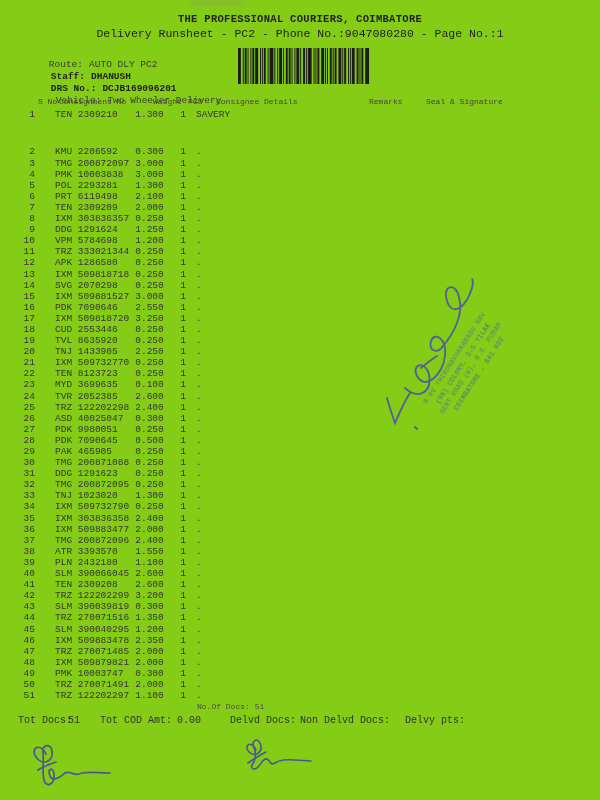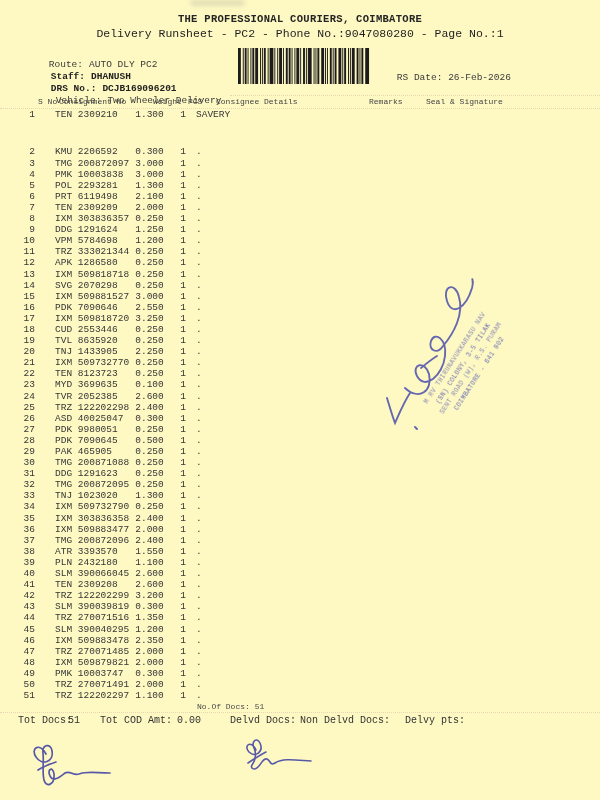--- a/index.html
+++ b/index.html
@@ -1,17 +1,17 @@
 <!DOCTYPE html>
 <html><head>
 <meta charset="utf-8">
 <style>
   html,body{margin:0;padding:0}
   body{width:600px;height:800px;background:#ffffff;font-family:"Liberation Mono","DejaVu Sans Mono",monospace;color:#3d3d3d;position:relative;overflow:hidden}
-  .page{position:absolute;inset:0;background:#fef9c3}
+  .page{position:absolute;inset:0;background:#84cc16}
   .abs{position:absolute}
   .title{top:13px;left:0;width:600px;text-align:center;font-size:10.5px;font-weight:700;color:#242424;letter-spacing:.3px}
   .subtitle{top:27px;left:0;width:600px;text-align:center;font-size:11.5px;font-weight:400;color:#1f1f1f}
   .info-line{font-size:9.5px;white-space:pre;color:#3a3a3a}
   .info-line .lbl{margin-right:6px}
   .bold{font-weight:700;color:#222}
   .rs-line{font-size:9.5px;color:#3a3a3a;white-space:pre}
   .colhead{font-size:8px;color:#444}
   .tbody{top:109px;left:0;width:600px}
   .trow{position:relative;height:11.1px;line-height:11.1px;font-size:9.5px;color:#363636}
@@ -98,23 +98,20 @@
       <rect x="111" y="0" width="2" height="36" fill="#1c1c1c"></rect>
       <rect x="115" y="0" width="1" height="36" fill="#1c1c1c"></rect>
       <rect x="117" y="0" width="1" height="36" fill="#1c1c1c"></rect>
       <rect x="119" y="0" width="3" height="36" fill="#1c1c1c"></rect>
       <rect x="124" y="0" width="2" height="36" fill="#1c1c1c"></rect>
       <rect x="127" y="0" width="1" height="36" fill="#1c1c1c"></rect>
       <rect x="129" y="0" width="2" height="36" fill="#1c1c1c"></rect>
       <rect x="133" y="0" width="4" height="36" fill="#1c1c1c"></rect>
     </svg>
 
-  <div class="abs rs-line" style="top:61px;left:374px">
-    <span>RS Date:</span><span> </span><span>26-Feb-2026</span>
-  </div>
 
   <div class="abs faintline" style="top:95px;left:230px;width:370px"></div>
   <div class="abs faintline" style="top:108px;left:0;width:600px"></div>
   <div class="abs faintline" style="top:712px;left:0;width:600px"></div>
 
   <div class="abs" style="top:97px;left:16px;width:592px;height:10px">
     <span class="abs colhead h-sno">S No</span>
     <span class="abs colhead h-code">Consignment No</span>
     <span class="abs colhead h-wt">Weight</span>
     <span class="abs colhead h-pcs">PCS</span>

